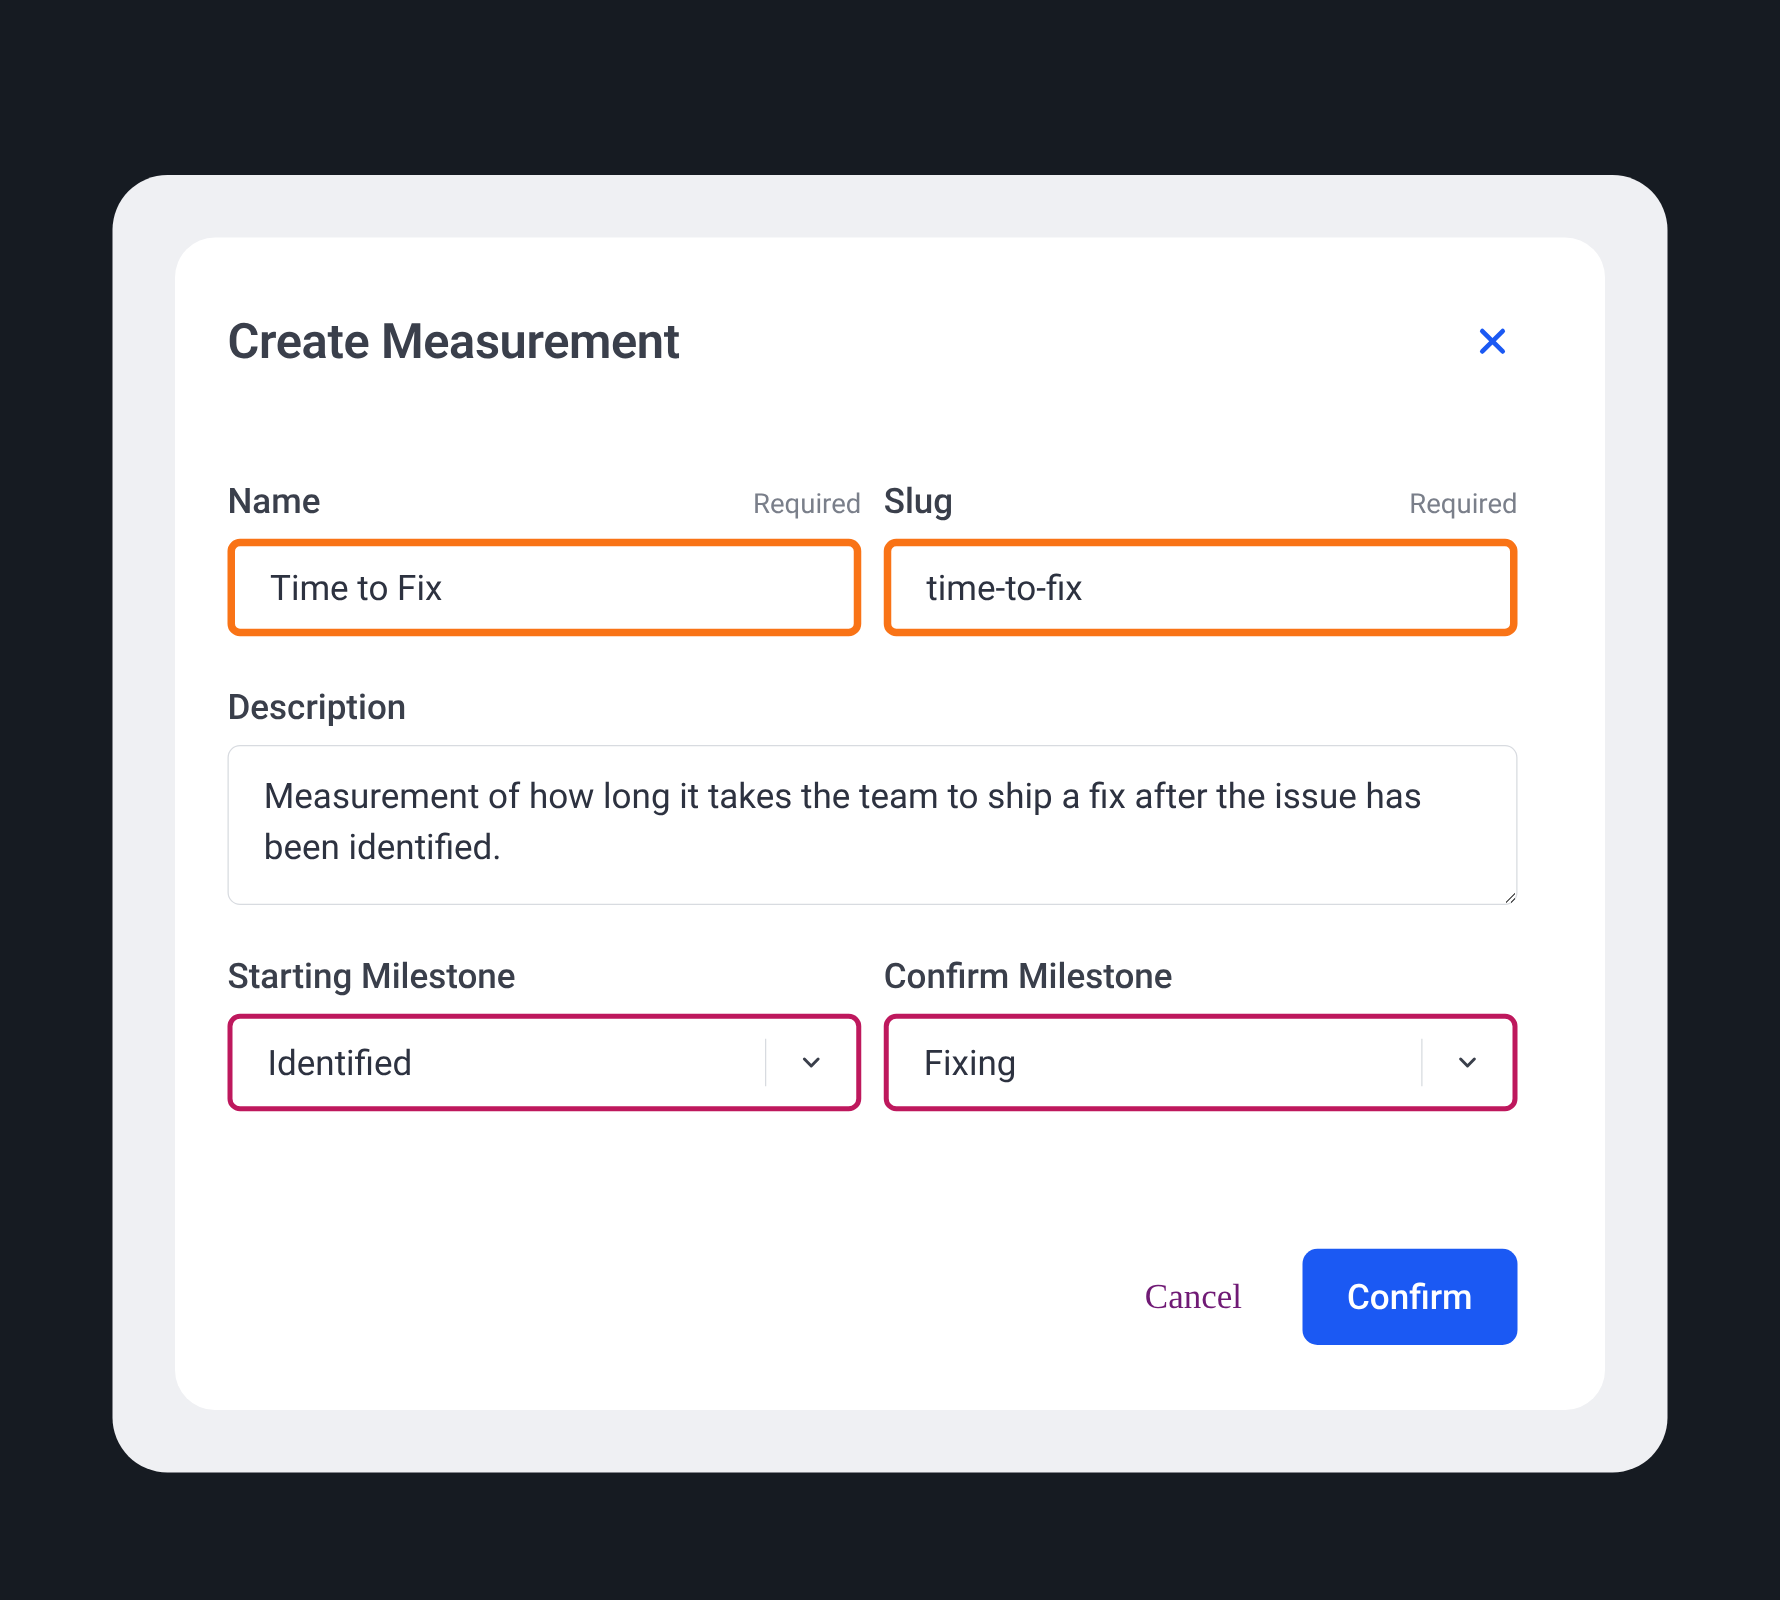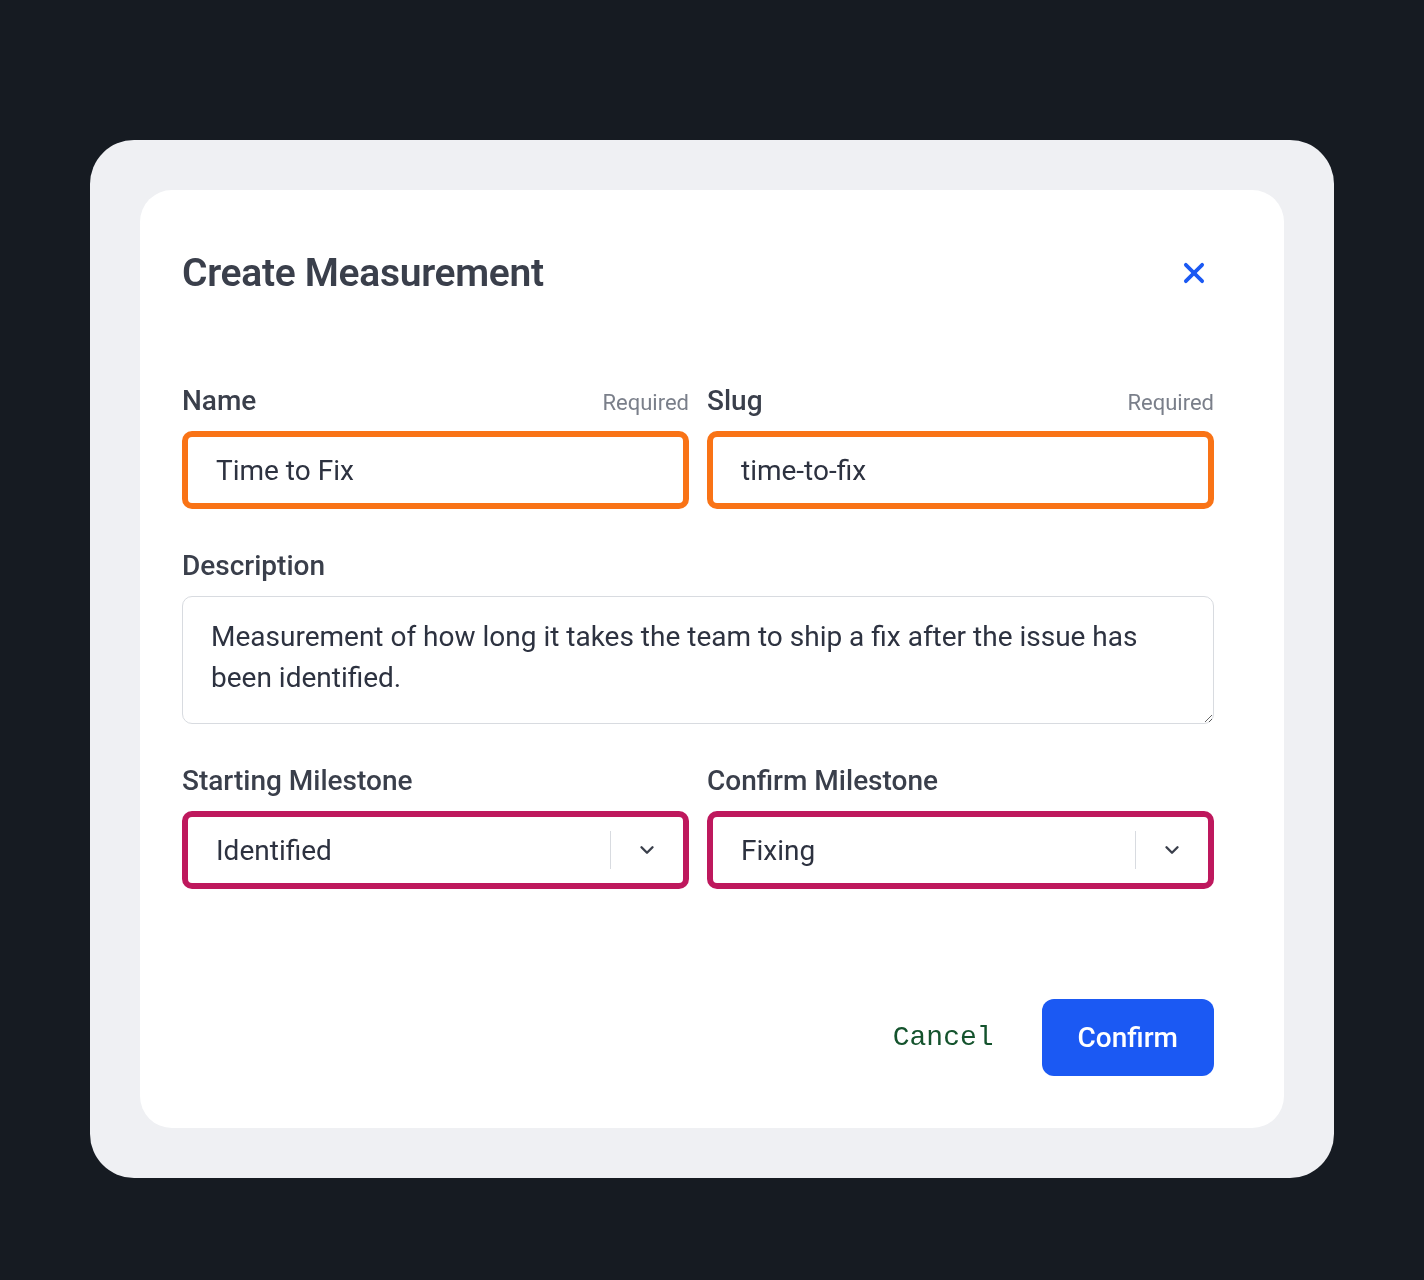--- a/index.html
+++ b/index.html
@@ -104,21 +104,21 @@
       color: #2d3240;
       font-family: inherit;
       line-height: 1.45;
       resize: both;
       background: #fff;
     }
     .select-wrap {
       position: relative;
       width: 100%;
       height: 78px;
-      border: 6px solid #be185d;
+      border: 4px solid #be185d;
       border-radius: 10px;
       display: flex;
       align-items: center;
       background: #fff;
       cursor: pointer;
     }
     .select-value {
       flex: 1;
       padding: 0 28px;
       font-size: 28px;
@@ -145,24 +145,24 @@
       justify-content: flex-end;
       align-items: center;
       gap: 40px;
       margin-top: 110px;
     }
     .btn-cancel {
       background: none;
       border: none;
       font-size: 28px;
       font-weight: 500;
-      color: #14532d;
+      color: #701a75;
       cursor: pointer;
       padding: 10px 8px;
-      font-family: Liberation Mono, monospace;
+      font-family: Liberation Serif, serif;
     }
     .btn-confirm {
       background: #1b59f3;
       border: none;
       border-radius: 12px;
       color: #fff;
       font-size: 28px;
       font-weight: 500;
       padding: 22px 36px;
       cursor: pointer;

